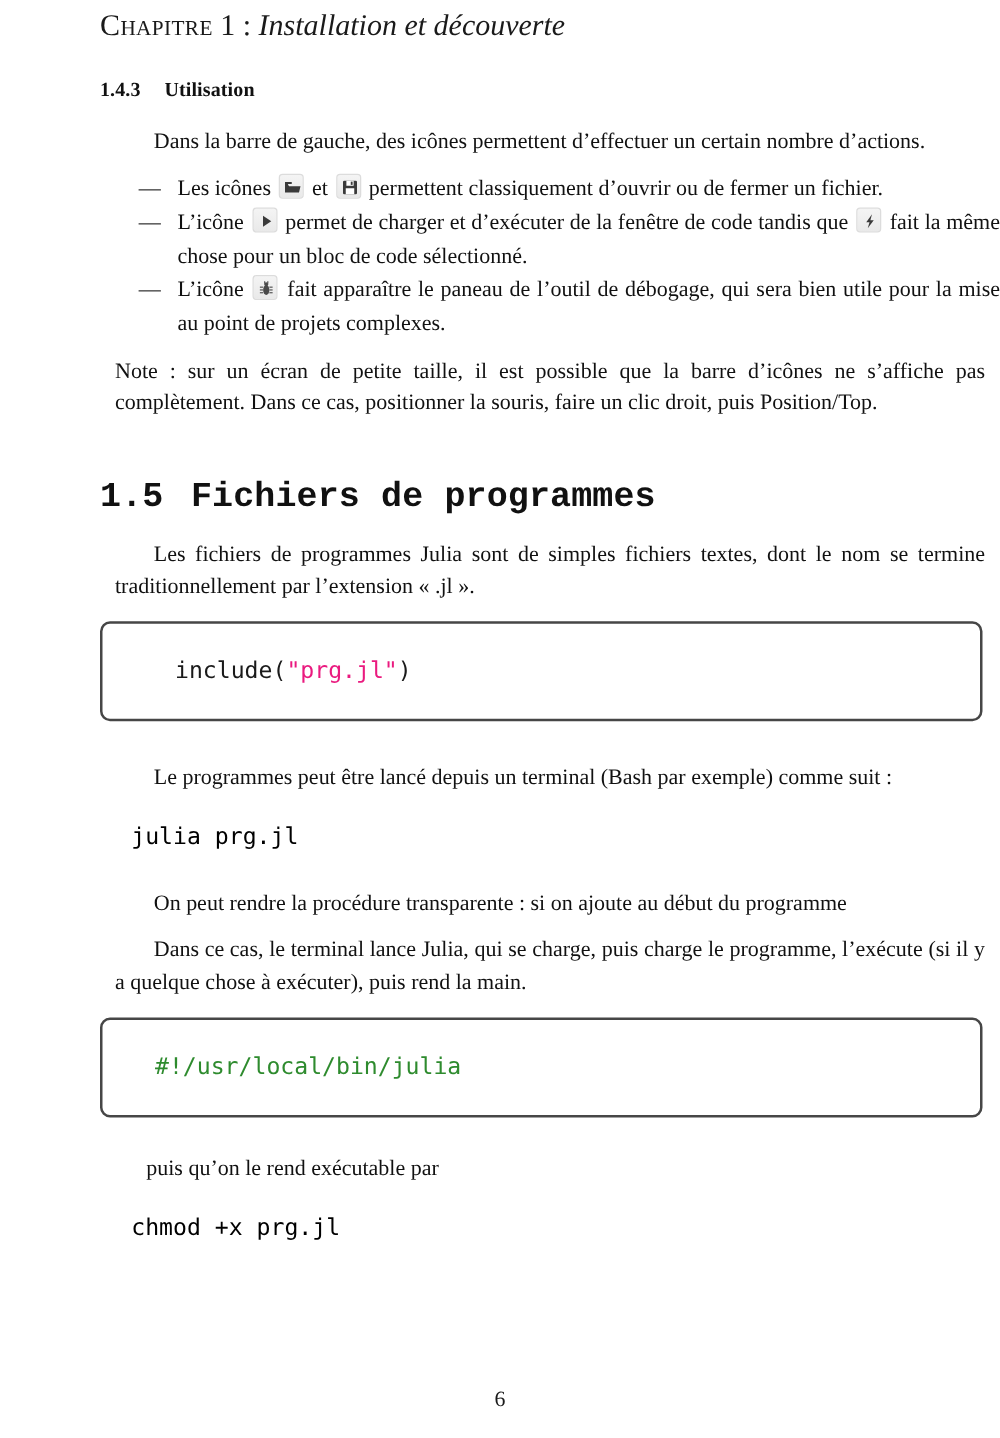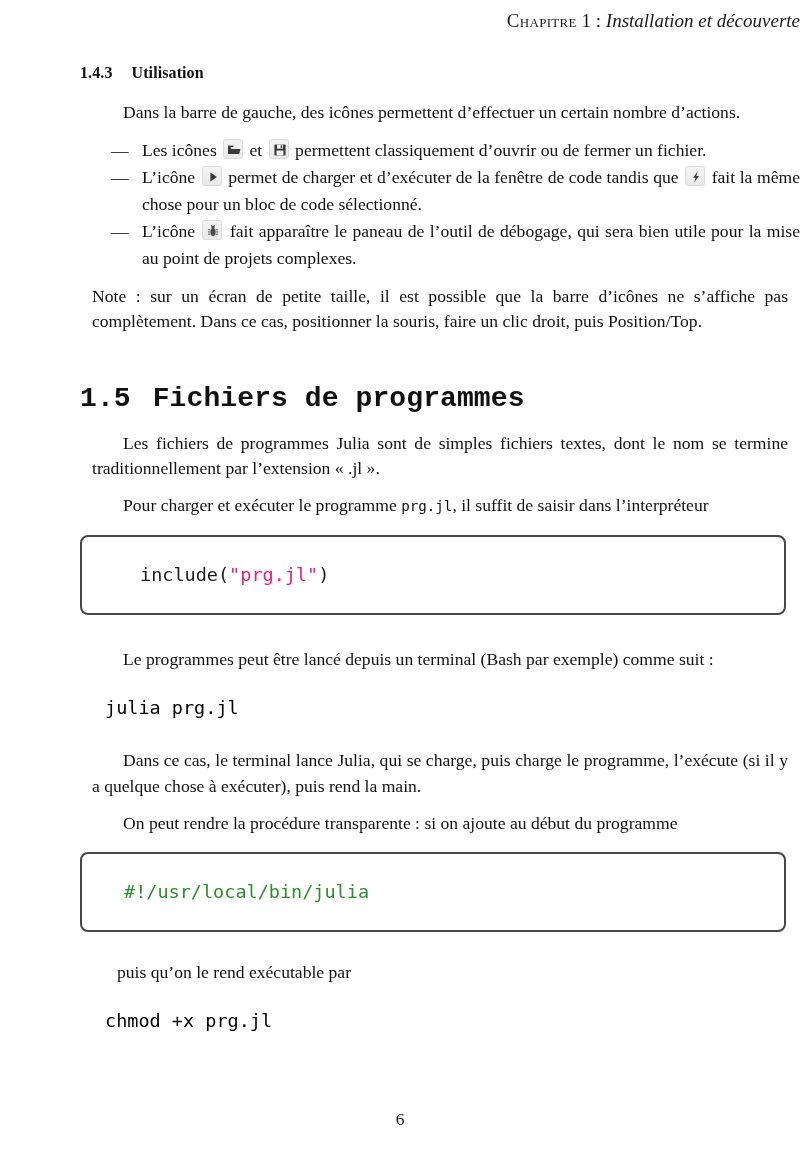--- a/index.html
+++ b/index.html
@@ -24,22 +24,21 @@
     padding: 0;
     overflow: hidden;
   }
 
   
   .runhead {
     position: absolute;
     top: 10px;
     left: 80px;
     right: 0px;
-    text-align: right;
-    font-size: 19px;
+    font-size: 24px;
     line-height: 22px;
     color: #1a1a1a;
     white-space: nowrap;
   }
   .runhead .smallcaps {
     font-variant: small-caps;
     letter-spacing: 0.3px;
   }
   .runhead .chapnum { font-variant: normal; }
   .runhead .chaptitle { font-style: italic; }
@@ -250,39 +249,38 @@
     <p class="body noindent">Note : sur un écran de petite taille, il est possible que la barre d’icônes ne s’affiche pas complètement. Dans ce cas, positionner la souris, faire un clic droit, puis Position/Top.</p>
 
     <div class="sp-36"></div>
 
     <h2 class="sec">
       <span class="num">1.5</span><span>Fichiers de programmes</span>
     </h2>
 
     <p class="body indent">Les fichiers de programmes Julia sont de simples fichiers textes, dont le nom se termine traditionnellement par l’extension « .jl ».</p>
 
-    <p class="body indent"><span>Pour charger et exécuter le programme </span><code class="inline">prg.jl</code><span>, il suffit de saisir dans l’interpréteur</span></p>
 
     <div class="codebox">
       <div class="codeline"><span>include(</span><span class="tok-str">"prg.jl"</span><span>)</span></div>
     </div>
 
     <div class="sp-20"></div>
 
     <p class="body indent">Le programmes peut être lancé depuis un terminal (Bash par exemple) comme suit :</p>
 
     <div class="sp-12"></div>
 
     <div class="plaincode">julia prg.jl</div>
 
     <div class="sp-16"></div>
 
+    <p class="body indent">On peut rendre la procédure transparente : si on ajoute au début du programme</p>
+
     <p class="body indent">Dans ce cas, le terminal lance Julia, qui se charge, puis charge le programme, l’exécute (si il y a quelque chose à exécuter), puis rend la main.</p>
-
-    <p class="body indent">On peut rendre la procédure transparente : si on ajoute au début du programme</p>
 
     <div class="codebox shebang">
       <div class="codeline"><span class="tok-com">#!/usr/local/bin/julia</span></div>
     </div>
 
     <div class="sp-16"></div>
 
     <p class="body noindent" style="padding-left:25px;">puis qu’on le rend exécutable par</p>
 
     <div class="sp-12"></div>

